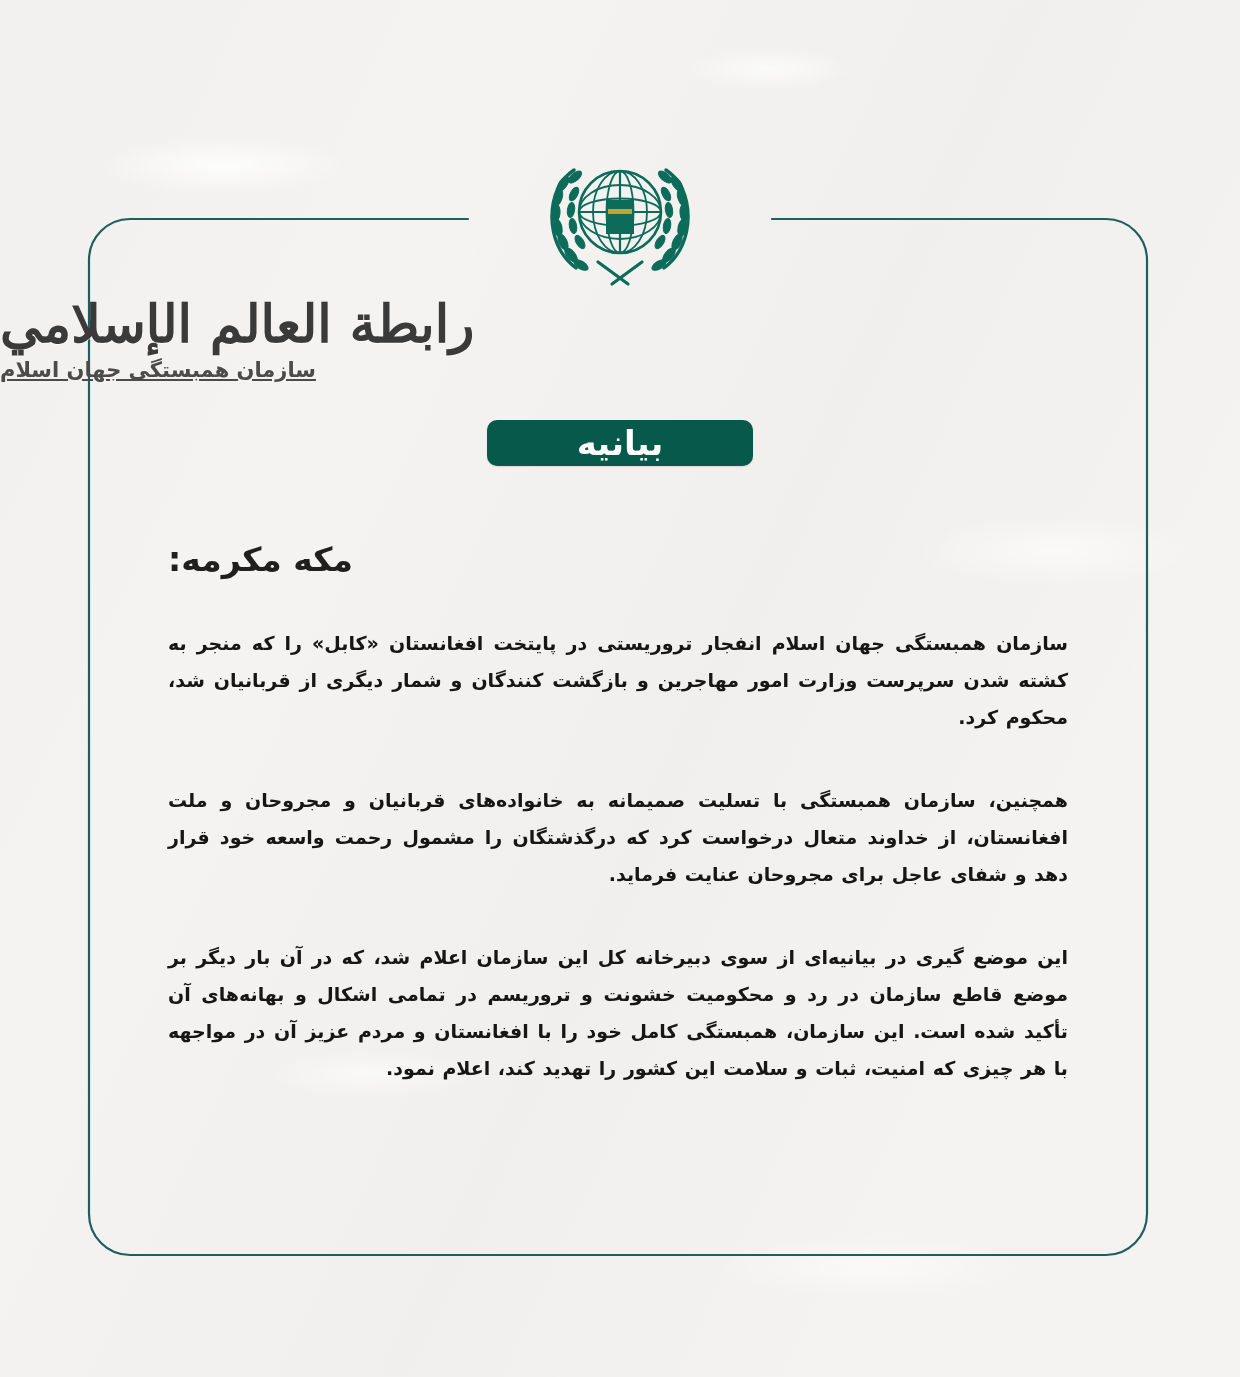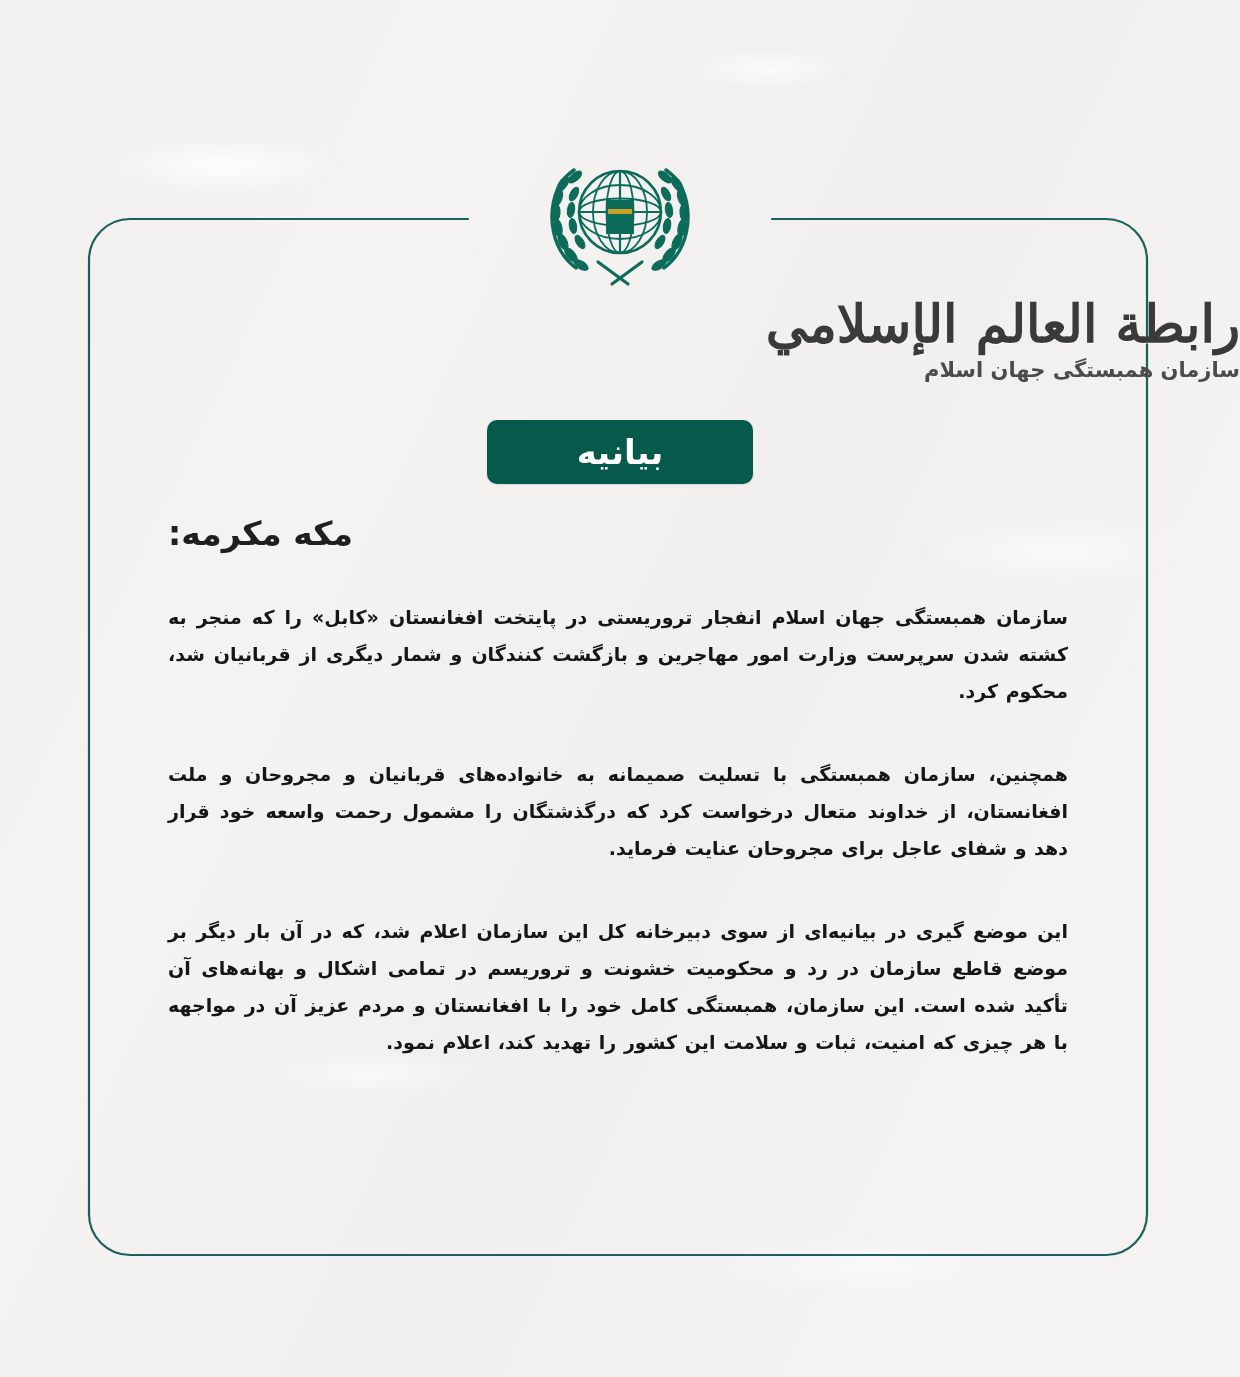--- a/index.html
+++ b/index.html
@@ -65,73 +65,74 @@
     height: 140px;
   }
 
   
   .brand {
     position: absolute;
     left: 0;
     right: 0;
     top: 296px;
     z-index: 3;
-    text-align: right;
+    text-align: left;
   }
   .brand-ar {
     font-family: "DejaVu Serif", "Liberation Serif", serif;
     font-size: 52px;
     line-height: 1.08;
     color: #3a3a3a;
     letter-spacing: -1px;
     direction: rtl;
     font-weight: 700;
     text-shadow: 0 1px 0 rgba(255,255,255,0.6);
   }
   .brand-fa {
     margin-top: 6px;
     font-family: "DejaVu Sans", "Liberation Sans", sans-serif;
     font-size: 21px;
     color: #4b4b4b;
     direction: rtl;
     font-weight: 600;
+    text-decoration: underline;
   }
 
   
   .badge-row {
     position: absolute;
     left: 0;
     right: 0;
     top: 420px;
     display: flex;
     justify-content: center;
     z-index: 3;
   }
   .badge {
     background: #06594b;
     color: #ffffff;
     border-radius: 10px;
     width: 266px;
-    height: 64px;
+    height: 46px;
     display: flex;
     align-items: center;
     justify-content: center;
     font-family: "DejaVu Sans", "Liberation Sans", sans-serif;
     font-size: 34px;
     font-weight: 700;
     direction: rtl;
     box-shadow: 0 1px 2px rgba(0,0,0,0.10);
   }
 
   
   .content {
     position: absolute;
     right: 172px;
     left: 168px;
-    top: 514px;
+    top: 540px;
     z-index: 3;
     direction: rtl;
     text-align: right;
   }
   .dateline {
     font-family: "DejaVu Sans", "Liberation Sans", sans-serif;
     font-size: 33px;
     font-weight: 700;
     color: #1f1f1f;
     text-align: left;

